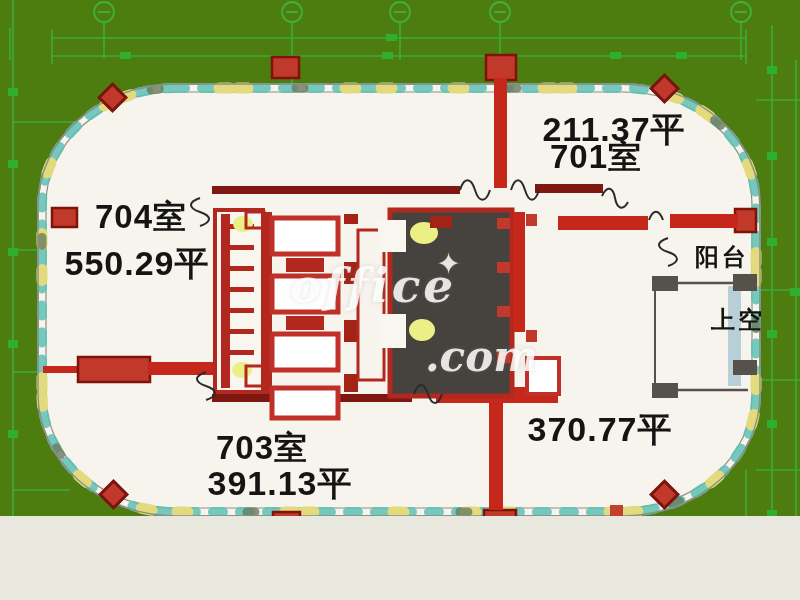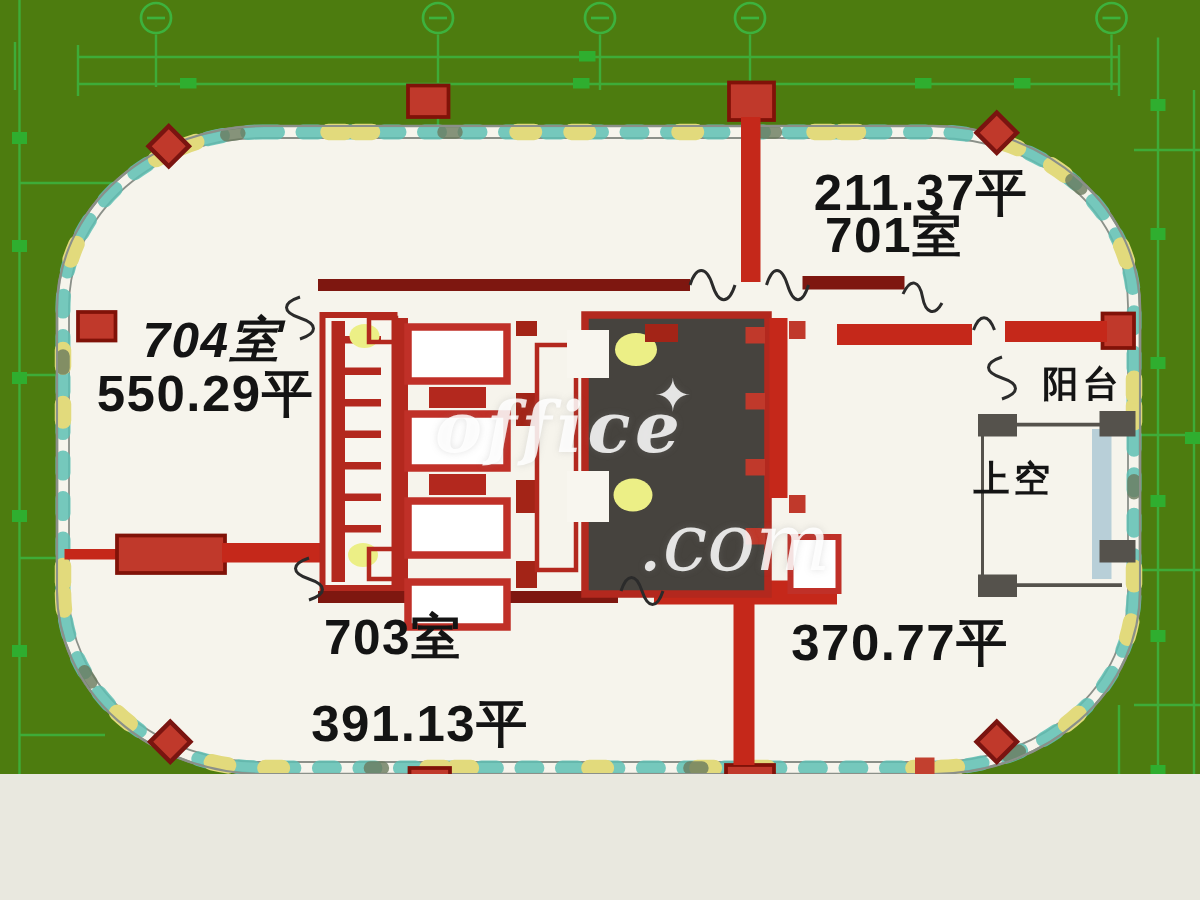--- a/index.html
+++ b/index.html
@@ -17,21 +17,21 @@
   .lbl-big{font-size:33px;}
   .lbl-num{font-size:34px;}
   .lbl-small{font-size:24px;letter-spacing:3px;}
   .wm{
     position:absolute;color:rgba(255,255,255,0.85);
     font-family:"DejaVu Serif",serif;font-style:italic;
     text-shadow:0 0 5px rgba(140,140,140,0.25);
     white-space:nowrap;pointer-events:none;
   }
   .wm-word{left:290px;top:258px;font-size:47px;font-weight:600;letter-spacing:3px;}
-  .wm-tld{left:425px;top:332px;font-size:53px;font-weight:400;}
+  .wm-tld{left:425px;top:332px;font-size:42px;font-weight:700;}
   .wm-sparkle{left:436px;top:246px;font-size:30px;font-style:normal;}
 </style>
 </head>
 <body>
 
 <div id="stage">
 
 <svg width="800" height="600" viewBox="0 0 800 600">
 
   <g stroke="#3db23d" stroke-width="1.6" fill="none" opacity="0.9">
@@ -238,28 +238,28 @@
     <path d="M206,372 c-12,4 -12,10 0,14 c12,4 12,10 0,14"></path>
     <path d="M414,394 c4,-12 10,-12 14,0 c4,12 10,12 14,0"></path>
     <path d="M649,220 c4,-11 10,-11 14,0"></path>
     <path d="M668,238 c-12,4 -12,10 0,14 c12,4 12,10 0,14"></path>
   </g>
 </svg>
 
   <div class="lbl lbl-num" style="left:614px;top:112px;">211.37平</div>
   <div class="lbl lbl-big" style="left:596px;top:140px;">701室</div>
 
-  <div class="lbl lbl-big" style="left:141px;top:210px;font-style:italic;">704室</div>
+  <div class="lbl lbl-big" style="left:141px;top:200px;">704室</div>
   <div class="lbl lbl-num" style="left:137px;top:246px;text-align:center;">550.29平</div>
 
   <div class="lbl lbl-num" style="left:600px;top:412px;">370.77平</div>
 
-  <div class="lbl lbl-big" style="left:262px;top:408px;">703室</div>
+  <div class="lbl lbl-big" style="left:262px;top:431px;">703室</div>
   <div class="lbl lbl-num" style="left:280px;top:466px;">391.13平</div>
 
   <div class="lbl lbl-small" style="left:722px;top:245px;text-align:center;">阳台</div>
-  <div class="lbl lbl-small" style="left:676px;top:308px;">上空</div>
+  <div class="lbl lbl-small" style="left:738px;top:308px;">上空</div>
 
   <div class="wm wm-word">office</div>
   <div class="wm wm-tld">.com</div>
   <div class="wm wm-sparkle">✦</div>
 
 </div>
 
 </body></html>

